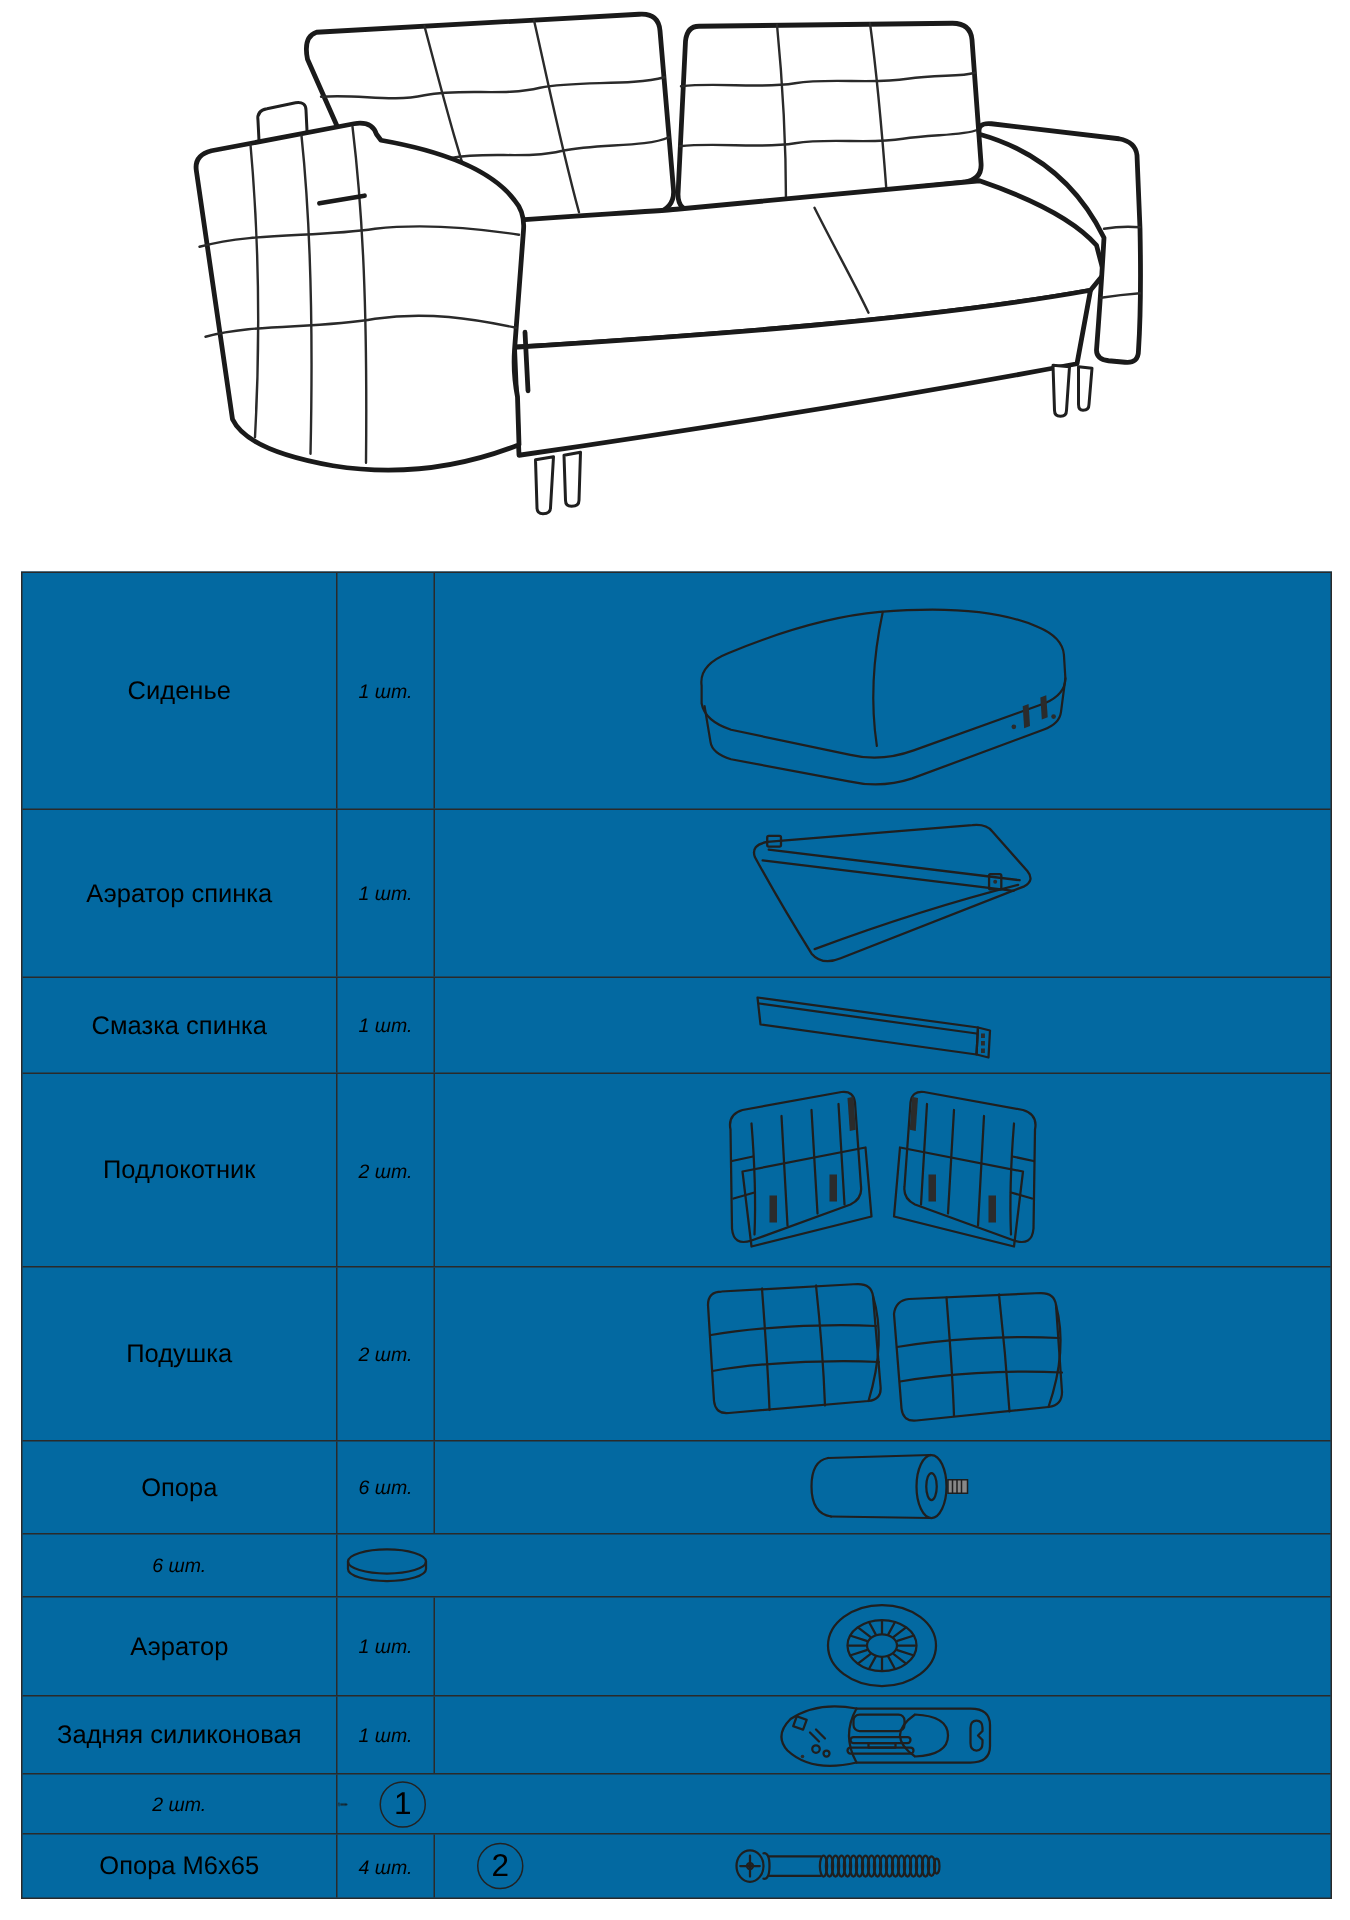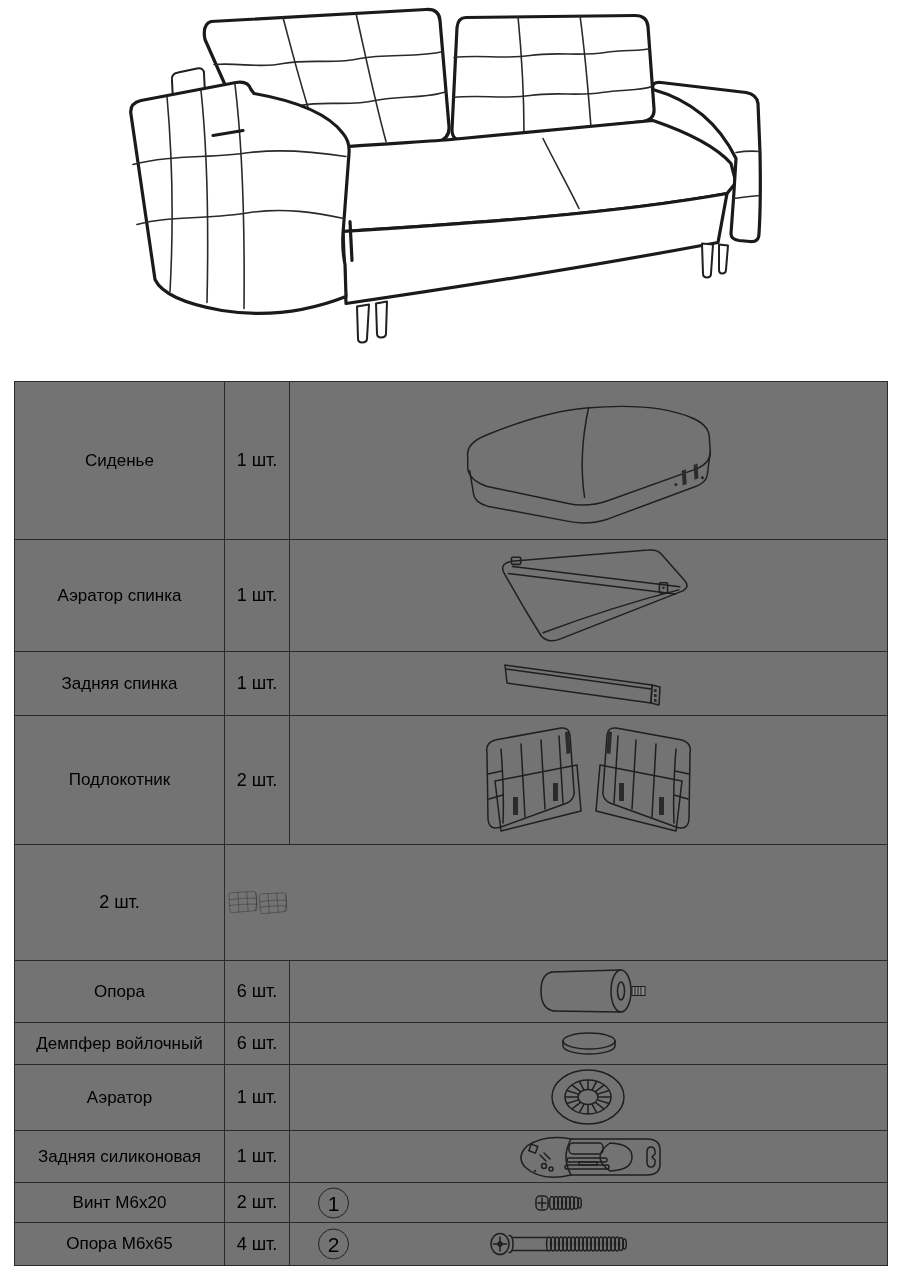--- a/index.html
+++ b/index.html
@@ -3,26 +3,26 @@
 <meta charset="utf-8">
 <style>
   * { margin:0; padding:0; box-sizing:border-box; }
   html,body { width:900px; height:1280px; background:#ffffff;
               font-family:"Liberation Sans", sans-serif; color:#000; }
   .page { position:relative; width:900px; height:1280px; overflow:hidden; }
 
   .hero { position:absolute; left:110px; top:2px; width:690px; height:356px; }
 
   .parts-table { position:absolute; left:14px; top:381px; width:874px;
-                 border:1.6px solid #2a2a2a; background:#737373; }
+                 border:1.6px solid #2a2a2a; background:#0369a1; }
   .row { display:grid; grid-template-columns:210px 65px 1fr; }
   .row + .row { border-top:1.4px solid #2a2a2a; }
   .cell { display:flex; align-items:center; justify-content:center; }
   .c-name { border-right:1.4px solid #2a2a2a; font-size:17px; text-align:center; padding:0 6px; }
-  .c-qty  { border-right:1.4px solid #2a2a2a; font-size:18px; white-space:nowrap; }
+  .c-qty  { border-right:1.4px solid #2a2a2a; font-size:13px; white-space:nowrap;font-style:italic; }
   .c-illu { position:relative; justify-content:center; overflow:hidden; }
   .r1{height:157px}.r2{height:112px}.r3{height:64px}.r4{height:129px}
   .r5{height:116px}.r6{height:62px}.r7{height:42px}.r8{height:66px}
   .r9{height:52px}.r10{height:40px}.r11{height:43px}
 
   .marker { position:absolute; left:28px; top:50%; transform:translateY(-50%);
             width:31px; height:31px; border:1.5px solid #222; border-radius:50%;
             display:flex; align-items:center; justify-content:center;
             font-size:21px; line-height:1; }
   .shift-left { margin-right:58px; }
@@ -123,21 +123,21 @@
           <path class="ln" d="M21,28 L185,48"></path>
           <path class="ln" d="M55,86 Q125,60 188,44"></path>
           <rect class="ln" x="24" y="12" width="9" height="7" rx="1"></rect>
           <rect class="ln" x="169" y="37" width="8" height="10" rx="1"></rect>
           <circle class="dark" cx="173" cy="42" r="1.3"></circle>
         </svg>
       </div>
     </div>
 
     <div class="row r3">
-      <div class="cell c-name">Задняя спинка</div>
+      <div class="cell c-name">Смазка спинка</div>
       <div class="cell c-qty">1 шт.</div>
       <div class="cell c-illu">
         <svg width="180" height="54" viewBox="0 0 180 54">
           <path class="ln" d="M6,8 L153,28 L152,46 L8,26 Z" fill="#fff"></path>
           <path class="ln" d="M153,28 L161,30 L160,48 L152,46 Z" fill="#fff"></path>
           <path class="ln" d="M7,12 L152,32"></path>
           <rect class="dark" x="155" y="32" width="2.6" height="3"></rect>
           <rect class="dark" x="155" y="37" width="2.6" height="3"></rect>
           <rect class="dark" x="155" y="42" width="2.6" height="3"></rect>
         </svg>
@@ -169,20 +169,21 @@
             <path class="dark" d="M151,13 l-4,-0.8 -1.5,22 4,0.8 Z"></path>
             <path class="ln" d="M221,62 L139,46 L135,92 L215,112 Z" fill="#fff"></path>
             <rect class="dark" x="198" y="78" width="5" height="18"></rect>
             <rect class="dark" x="158" y="64" width="5" height="18"></rect>
           </g>
         </svg>
       </div>
     </div>
 
     <div class="row r5">
+      <div class="cell c-name">Подушка</div>
       <div class="cell c-qty">2 шт.</div>
       <div class="cell c-illu">
         <svg width="265" height="102" viewBox="0 0 265 102">
           <g>
             <path class="ln" d="M16,18 Q16,9 25,9 L116,4 Q125,4 126,12 L131,72 Q132,81 123,82 L30,90 Q21,91 20,82 Z" fill="#fff"></path>
             <path class="ln" d="M126,12 Q135,42 123,82"></path>
             <path class="ln" d="M52,7 C54,35 56,60 57,88 M88,5 C91,33 93,58 94,85"></path>
             <path class="ln" d="M18,38 C45,33 95,30 128,32 M19,62 C46,57 96,54 130,56"></path>
           </g>
           <g>
@@ -204,21 +205,20 @@
           <path class="ln" d="M24,7 Q13,9 13,26 Q13,44 26,46"></path>
           <ellipse class="ln" cx="93" cy="26" rx="10" ry="21" fill="#fff"></ellipse>
           <ellipse class="ln" cx="93" cy="26" rx="3.5" ry="9"></ellipse>
           <rect x="104" y="21.5" width="13" height="9" fill="#888" stroke="#1f1f1f" stroke-width="1"></rect>
           <path d="M107,21.5 L107,30.5 M110,21.5 L110,30.5 M113,21.5 L113,30.5" stroke="#1f1f1f" stroke-width="1" fill="none"></path>
         </svg>
       </div>
     </div>
 
     <div class="row r7">
-      <div class="cell c-name">Демпфер войлочный</div>
       <div class="cell c-qty">6 шт.</div>
       <div class="cell c-illu">
         <svg width="56" height="26" viewBox="0 0 56 26">
           <path class="ln" d="M2,10 L2,15 A26,8 0 0 0 54,15 L54,10" fill="#fff"></path>
           <ellipse class="ln" cx="28" cy="10" rx="26" ry="8" fill="#fff"></ellipse>
         </svg>
       </div>
     </div>
 
     <div class="row r8">
@@ -250,21 +250,20 @@
           <rect class="ln" x="17" y="12" width="7" height="7" transform="rotate(20 20 15)"></rect>
           <path class="ln" d="M27,22 L33,28 M31,20 L37,26"></path>
           <circle class="ln" cx="31" cy="33" r="2.5"></circle>
           <circle class="ln" cx="38" cy="36" r="2"></circle>
           <circle class="dark" cx="22" cy="38" r="1.2"></circle>
         </svg>
       </div>
     </div>
 
     <div class="row r10">
-      <div class="cell c-name">Винт М6х20</div>
       <div class="cell c-qty">2 шт.</div>
       <div class="cell c-illu">
         <span class="marker">1</span>
         <svg class="shift-left" width="52" height="22" viewBox="0 0 52 22">
           <rect class="ln" x="2" y="4" width="12" height="14" rx="4" fill="#fff"></rect>
           <path class="ln" d="M8,6 L8,16 M4,11 L12,11"></path>
           <ellipse class="ln" cx="18" cy="11" rx="2.4" ry="6.5"></ellipse>
           <ellipse class="ln" cx="22" cy="11" rx="2.4" ry="6.5"></ellipse>
           <ellipse class="ln" cx="26" cy="11" rx="2.4" ry="6.5"></ellipse>
           <ellipse class="ln" cx="30" cy="11" rx="2.4" ry="6.5"></ellipse>

